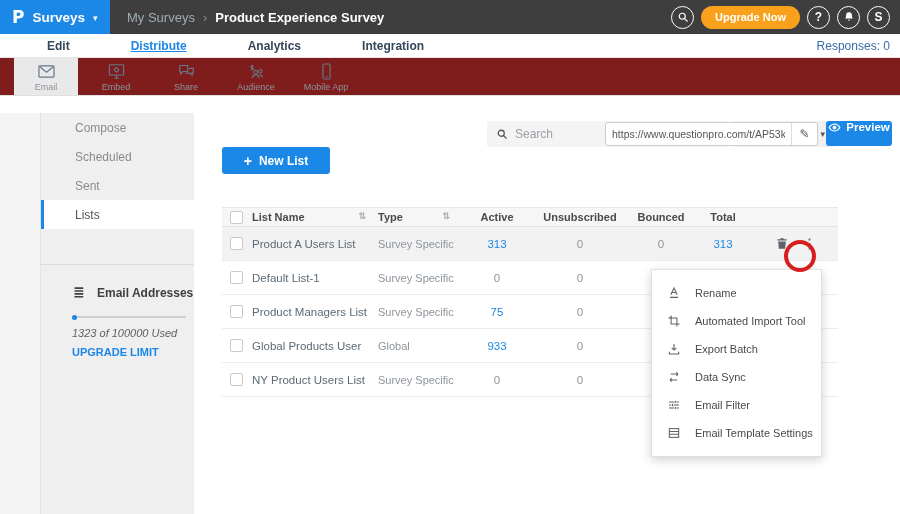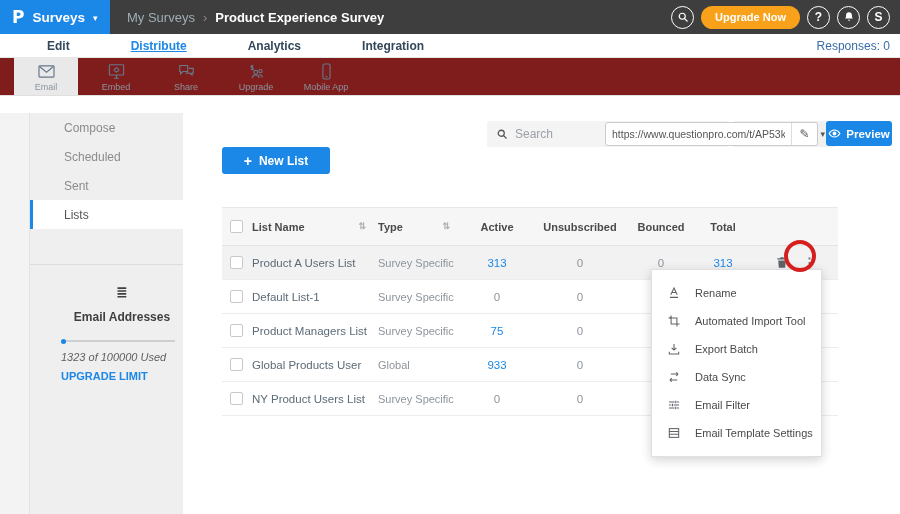--- a/index.html
+++ b/index.html
@@ -31,52 +31,52 @@
   
   .toolbar { position:absolute; left:0; top:58px; width:900px; height:38px; background:#7f1d1d; border-bottom:1px solid #e0e0e0; display:flex; align-items:stretch; z-index:18; }
   .tool-tab { width:64px; margin-left:6px; display:flex; flex-direction:column; align-items:center; justify-content:center; gap:1px; color:#66788a; cursor:pointer; }
   .tool-tab:first-child { margin-left:14px; }
   .tool-tab.active { background:#e9e9ea; }
   .tool-tab svg { width:19px; height:19px; }
   .tool-label { font-size:9px; color:#8a949e; }
   .url-group { position:absolute; left:605px; top:64px; width:213px; height:24px; background:#fff; border:1px solid #ccc; border-radius:3px; display:flex; align-items:center; }
   .url-input { flex:1; border:none; outline:none; font-size:10.5px; color:#555; padding:0 6px; background:transparent; font-family:"Liberation Sans", sans-serif; min-width:0; }
   .url-edit { width:26px; height:100%; border-left:1px solid #ddd; display:flex; align-items:center; justify-content:center; color:#555; font-size:12px; cursor:pointer; }
-  .preview-btn { position:absolute; left:826px; top:63px; width:66px; height:25px; background:#1b87e6; border:none; border-radius:3px; color:#fff; font-size:11.5px; font-weight:600; display:flex; align-items:center; justify-content:center; gap:5px; cursor:pointer; }
+  .preview-btn { position:absolute; left:826px; top:63px; width:66px; height:25px; background:#1b87e6; border:none; border-radius:3px; color:#fff; font-size:11.5px; font-weight:600; display:flex; align-items:flex-start; justify-content:center; gap:5px; cursor:pointer; }
   .preview-btn svg { width:13px; height:13px; }
 
   
   .gutter { position:absolute; left:0; top:113px; width:41px; height:401px; background:#f3f3f4; }
-  .sidebar { position:absolute; left:29px; top:113px; width:154px; height:401px; background:#efeff0; border-left:1px solid #e3e3e3; }
+  .sidebar { position:absolute; left:40px; top:113px; width:154px; height:401px; background:#efeff0; border-left:1px solid #e3e3e3; }
   .side-item { height:29px; display:flex; align-items:center; padding-left:31px; font-size:12px; color:#8b8b8b; cursor:pointer; border-left:3px solid transparent; }
   .side-item.active { background:#fff; border-left:3px solid #1b87e6; color:#555; }
   .side-divider { margin-top:35px; border-bottom:1px solid #dcdcdc; }
   .email-box { padding:20px 0 0 31px; }
-  .email-head { display:flex; align-items:center; gap:10px; color:#3f3f3f;flex-direction:column; }
+  .email-head { display:flex; align-items:flex-end; gap:10px; color:#3f3f3f; }
   .email-head svg { width:15px; height:15px; }
   .email-title { font-size:12px; font-weight:bold; color:#3f3f3f; }
   .usage-bar { position:relative; width:114px; height:2px; background:#cfcfcf; margin-top:16px; }
   .usage-fill { position:absolute; left:0; top:-1.5px; width:5px; height:5px; border-radius:50%; background:#1b87e6; }
   .usage-text { font-size:11px; color:#5f5f5f; margin-top:9px;font-style:italic; }
   .upgrade-link { font-size:11px; font-weight:bold; color:#1b87e6; margin-top:7px; cursor:pointer; }
 
   
   .search-box { position:absolute; left:487px; top:121px; width:241px; height:26px; background:#f4f4f5; border-radius:2px; display:flex; align-items:center; padding:0 9px; gap:7px; }
   .search-box svg { width:12px; height:12px; color:#555; flex:none; }
   .search-input { flex:1; border:none; outline:none; background:transparent; font-size:12px; color:#444; font-family:"Liberation Sans", sans-serif; min-width:0; }
   .search-input::placeholder { color:#9aa0a6; }
   .filter-select { position:absolute; left:733px; top:121px; width:102px; height:26px; background:#f0f0f1; border-radius:2px; display:flex; align-items:center; padding:0 10px; font-size:12px; color:#555; cursor:pointer; }
   .filter-caret { margin-left:auto; font-size:9px; color:#555; }
   .newlist-btn { position:absolute; left:222px; top:147px; width:108px; height:27px; background:#1b87e6; border:none; border-radius:3px; color:#fff; font-size:12px; font-weight:600; display:flex; align-items:center; justify-content:center; gap:7px; cursor:pointer; }
   .newlist-plus { font-size:14px; font-weight:bold; }
 
   
   .list-table { position:absolute; left:222px; top:207px; width:616px; z-index:1; }
   .trow { display:grid; grid-template-columns:30px 126px 84px 70px 96px 66px 58px 86px; align-items:center; height:34px; border-bottom:1px solid #ececec; background:#fff; }
-  .trow.thead { height:39px; background:#f6f6f7; border-top:1px solid #e8e8e8; border-bottom:1px solid #e3e3e3; }
+  .trow.thead { height:20px; background:#f6f6f7; border-top:1px solid #e8e8e8; border-bottom:1px solid #e3e3e3; }
   .th { font-size:11px; font-weight:bold; color:#4a4a4a; }
   .th.center, .td.center { text-align:center; }
   .sort-glyph { font-size:9px; color:#b0b0b0; float:right; margin-right:12px; cursor:pointer; }
   .cbx { width:13px; height:13px; border:1.5px solid #c9c9c9; border-radius:2px; background:#fff; margin-left:8px; cursor:pointer; }
   .td.name { font-size:11.5px; color:#5c6b77; cursor:pointer; }
   .td.type { font-size:11px; color:#8d959c; }
   .td.num { font-size:11.5px; }
   .num-blue { color:#1b87e6; }
   .num-gray { color:#8d959c; }
   .trow.hl { background:#f2f2f3; }
@@ -160,21 +160,21 @@
         </svg>
       <span class="tool-label">Share</span>
     </div>
     <div class="tool-tab">
       <svg viewBox="0 0 24 24" fill="none" stroke="currentColor" stroke-width="1.4">
           <path d="M6.5 3.5v7M5 9.2c.5.6 2.5.8 3-.3.4-1-.8-1.4-1.5-1.6-.7-.2-1.9-.6-1.5-1.6.5-1.1 2.5-.9 3-.3"></path>
           <circle cx="11" cy="13" r="2.4"></circle>
           <circle cx="17" cy="11.5" r="2.1"></circle>
           <path d="M6.5 20.5c.5-2.6 2.3-4.2 4.5-4.2s4 1.6 4.5 4.2M15.5 15.8c2 .2 3.6 1.7 4.1 3.7"></path>
         </svg>
-      <span class="tool-label">Upgrade</span>
+      <span class="tool-label">Audience</span>
     </div>
     <div class="tool-tab">
       <svg viewBox="0 0 24 24" fill="none" stroke="currentColor" stroke-width="1.4">
           <rect x="7.5" y="2.5" width="9" height="19" rx="1.8"></rect>
           <path d="M10.8 18.6h2.4"></path>
         </svg>
       <span class="tool-label">Mobile App</span>
     </div>
     <div class="url-group">
       <input class="url-input" type="text" value="https://www.questionpro.com/t/AP53kZgfo" style="">

